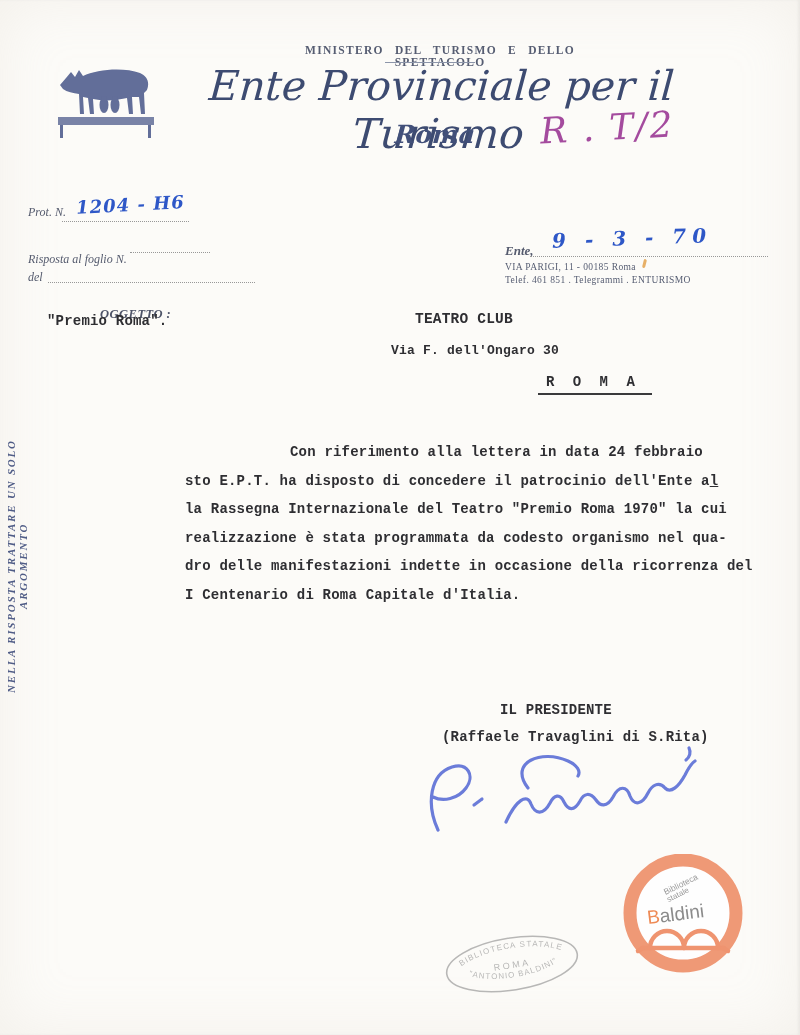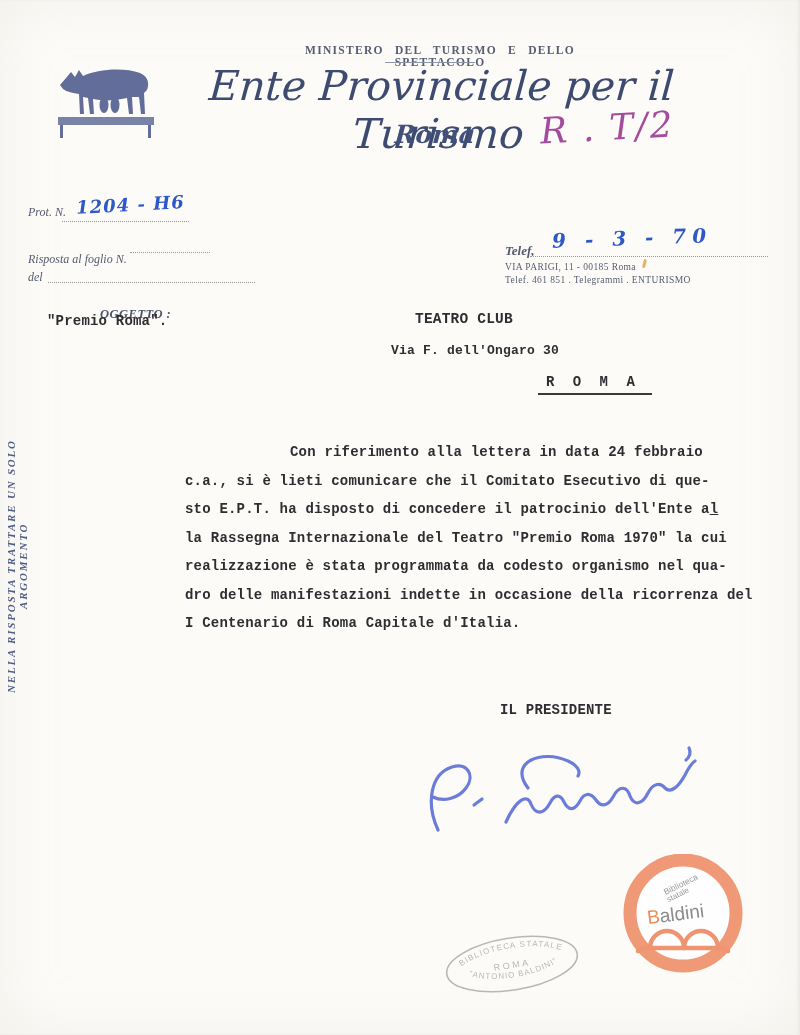--- a/index.html
+++ b/index.html
@@ -117,45 +117,45 @@
   <div class="abs dotted" style="left:62px;top:221px;width:127px;"></div>
 
   <div class="abs lbl" style="left:28px;top:252px;">Risposta al foglio N.</div>
   <div class="abs dotted" style="left:130px;top:252px;width:80px;"></div>
 
   <div class="abs lbl" style="left:28px;top:270px;">del</div>
   <div class="abs dotted" style="left:48px;top:282px;width:207px;"></div>
 
   <div class="abs lbl-bold" style="left:100px;top:287px;margin-top:20px;">OGGETTO :</div>
 
-  <div class="abs lbl" style="left:505px;top:243px;font-weight:bold;font-size:13px;">Telef,</div>
+  <div class="abs lbl" style="left:505px;top:243px;font-weight:bold;font-size:13px;">Ente,</div>
   <div class="abs hand-blue" style="left:552px;top:226px;font-size:20px;letter-spacing:6px;transform:rotate(-2deg);">9 - 3 - 70</div>
   <div class="abs dotted" style="left:530px;top:256px;width:238px;"></div>
   <div class="abs small-print" style="left:505px;top:262px;">VIA PARIGI, 11 - 00185 Roma</div>
   <div class="abs small-print" style="left:505px;top:275px;">Telef. 461 851 . Telegrammi . ENTURISMO</div>
   <div class="abs orange-tick"></div>
 
   <div class="abs tw" style="left:47px;top:313px;">"Premio Roma".</div>
   <div class="abs tw" style="left:415px;top:311px;font-size:14.5px;">TEATRO CLUB</div>
   <div class="abs tw" style="left:391px;top:343px;font-size:13px;">Via F. dell'Ongaro 30</div>
   <div class="abs tw" style="left:498px;top:374px;margin-left:40px;">
     <span class="roma-underline">R O M A</span>
   </div>
 
   <div class="abs body-text tw">
     <div class="body-line indent">Con riferimento alla lettera in data 24 febbraio</div>
-    <div class="body-line">c.a., si è lieti comunicare che il Comitato Esecutivo di que-</div>
     <div class="body-line"><span>sto E.P.T. ha disposto di concedere il patrocinio dell'Ente a</span><span class="u">l</span></div>
     <div class="body-line">la Rassegna Internazionale del Teatro "Premio Roma 1970" la cui</div>
     <div class="body-line">realizzazione è stata programmata da codesto organismo nel qua-</div>
     <div class="body-line">dro delle manifestazioni indette in occasione della ricorrenza del</div>
     <div class="body-line">I Centenario di Roma Capitale d'Italia.</div>
   </div>
 
   <div class="abs tw" style="left:500px;top:702px;">IL PRESIDENTE</div>
+  <div class="abs tw" style="left:442px;top:729px;">(Raffaele Travaglini di S.Rita)</div>
 
   <svg class="abs" style="left:400px;top:742px;" width="310" height="105" viewBox="0 0 310 105">
     <g fill="none" stroke="#5c6fd6" stroke-width="3.2" stroke-linecap="round" opacity="0.9">
       <path d="M 38 88 C 26 62 30 32 52 25 C 68 20 75 34 66 46 C 58 57 43 60 33 55"></path>
       <path d="M 74 63 L 82 57"></path>
       <path d="M 128 46 C 108 20 142 7 168 19 C 177 23 181 29 178 34"></path>
       <path d="M 106 80 C 116 58 127 51 131 62 C 135 72 143 74 150 61 C 154 53 160 51 164 60
                C 168 68 174 70 180 59 C 184 51 190 50 196 58 C 200 64 207 66 213 55
                C 219 43 227 44 230 54 C 234 64 242 63 248 51 C 252 43 259 39 265 46
                C 271 52 279 44 285 33 C 289 25 292 21 295 19"></path>

